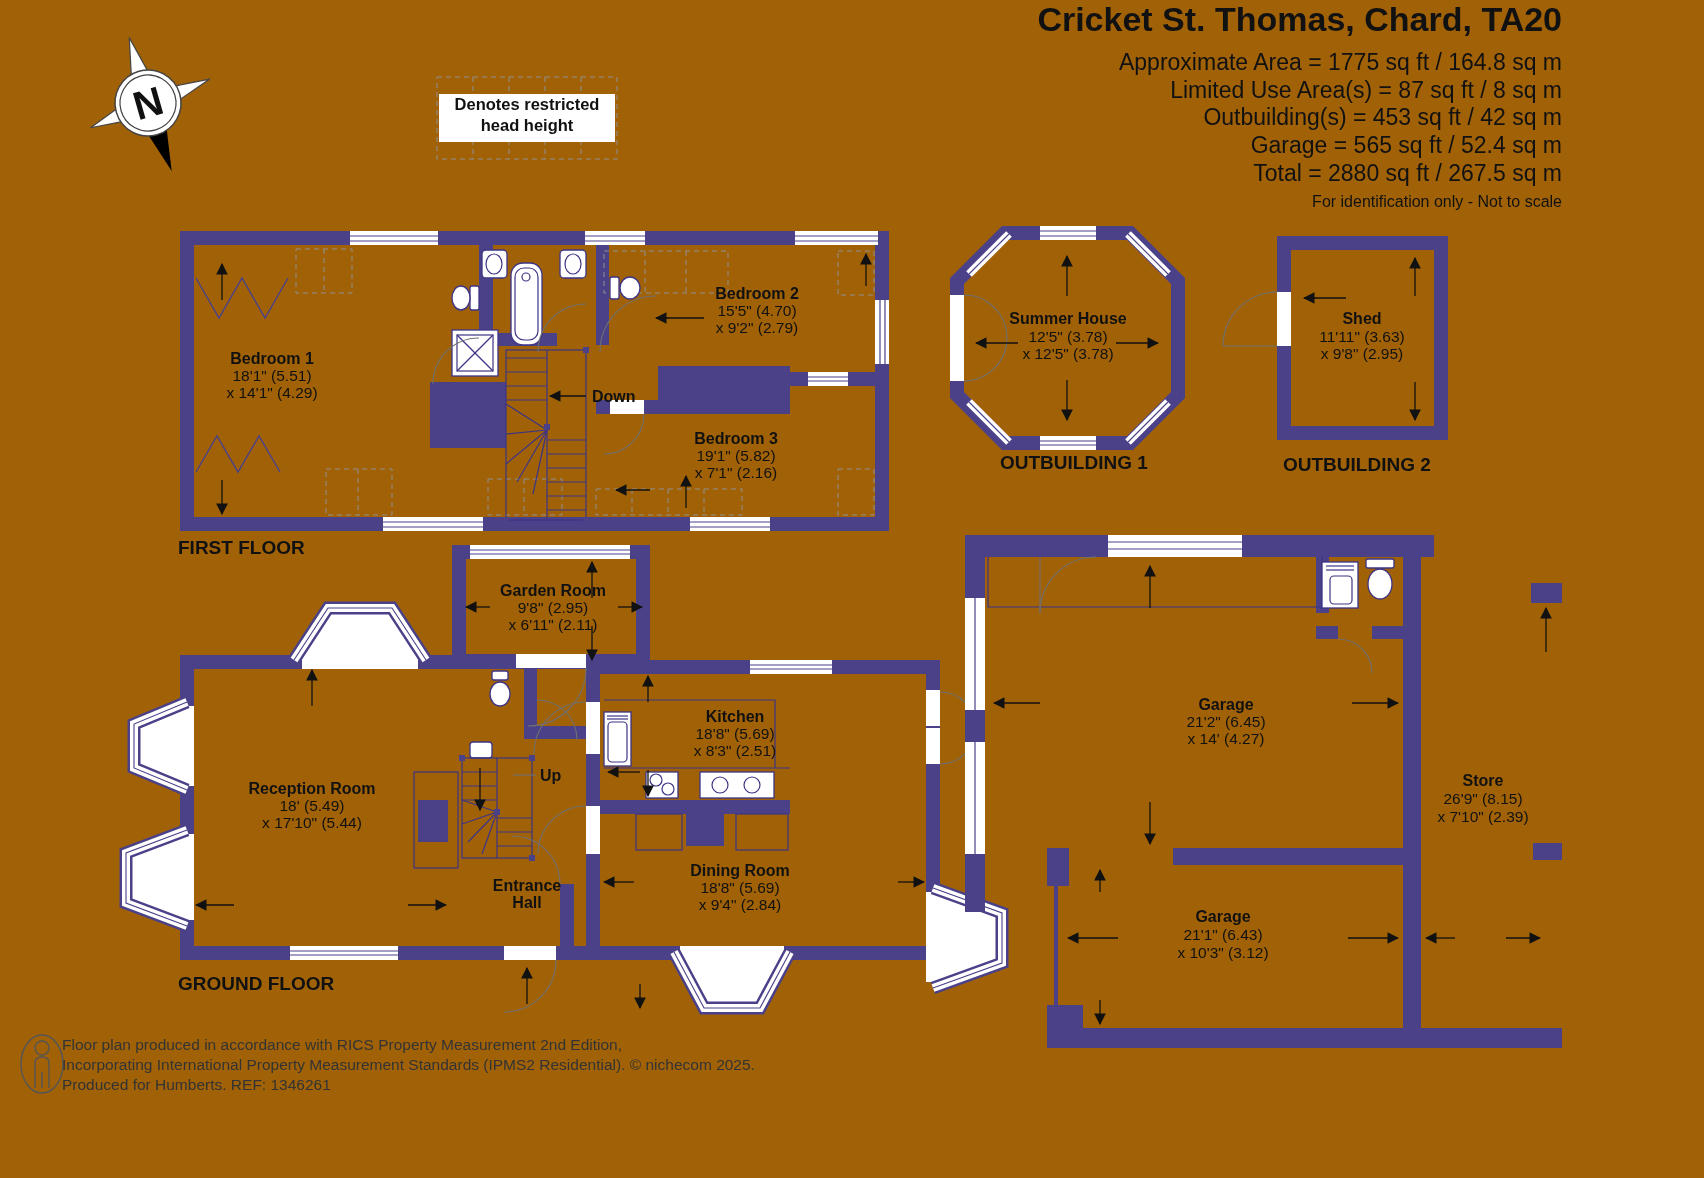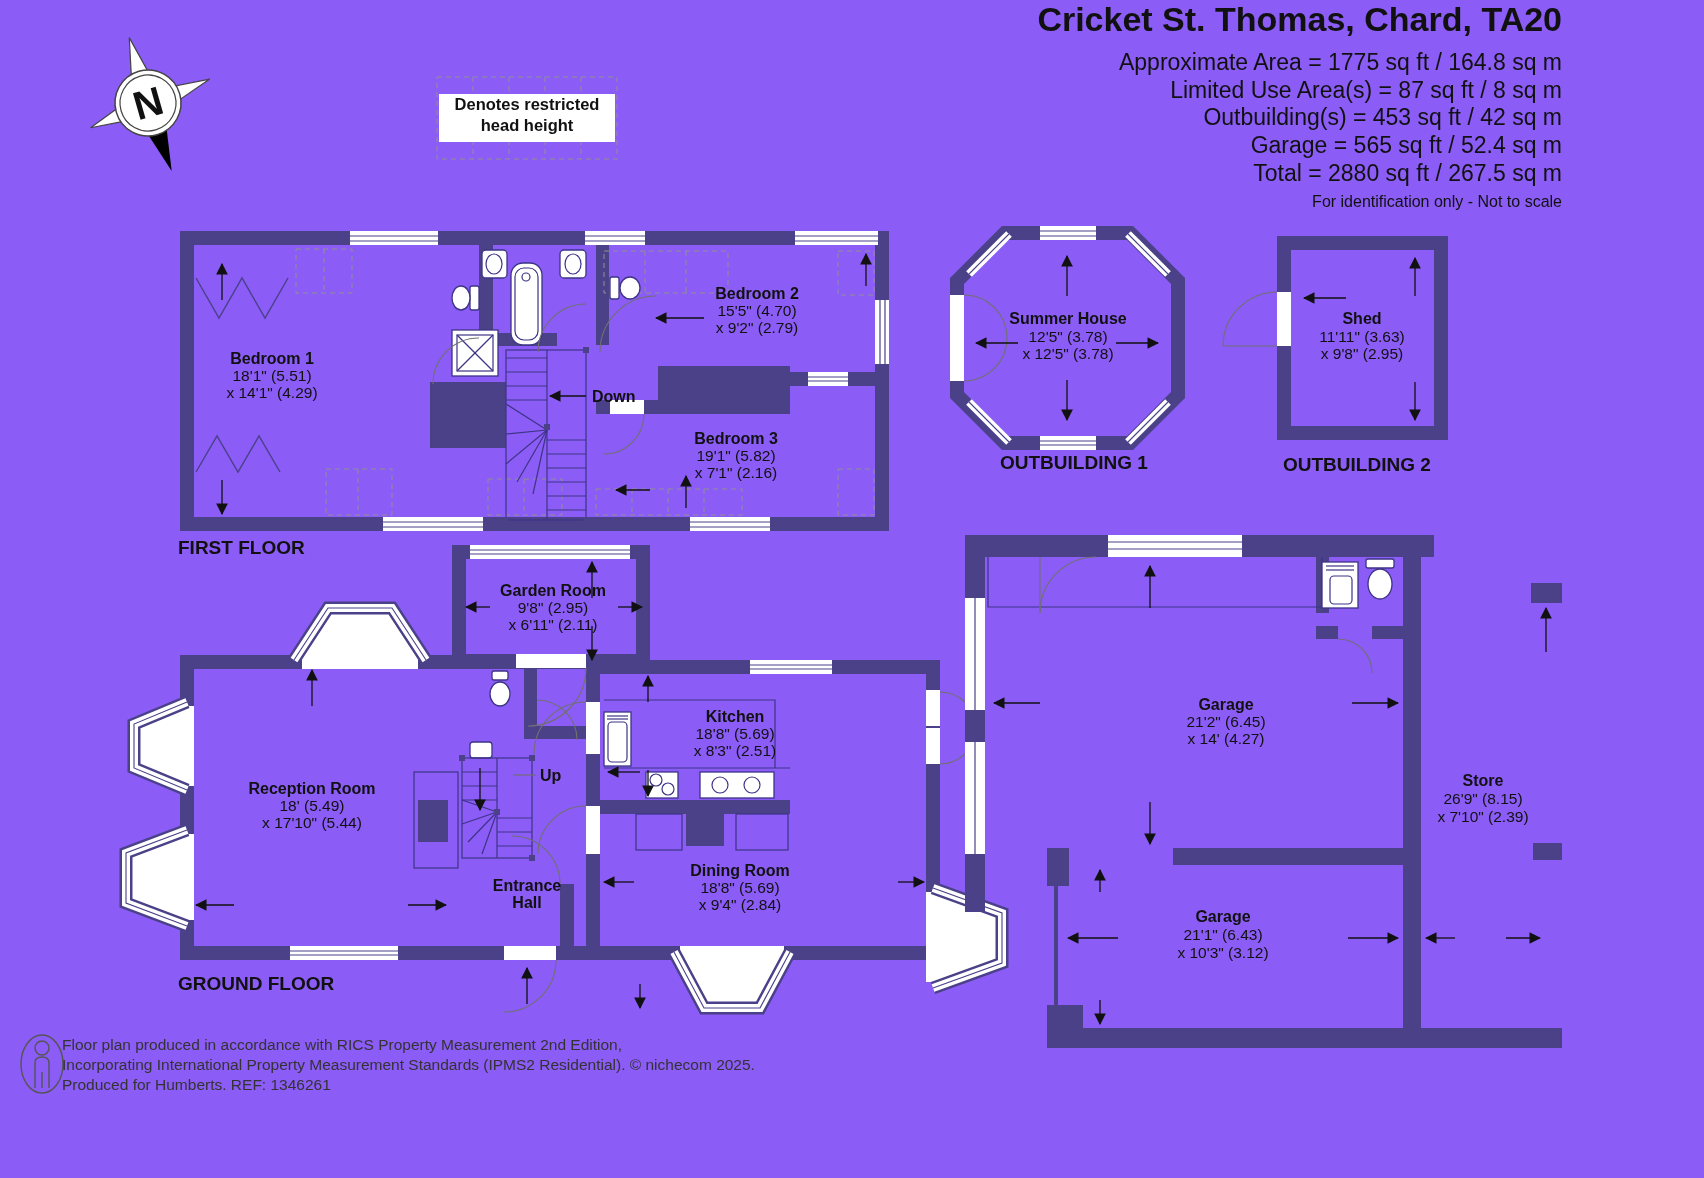--- a/index.html
+++ b/index.html
@@ -1,16 +1,16 @@
 <!DOCTYPE html>
 <html><head>
 <meta charset="utf-8">
 <style>
   html,body{margin:0;padding:0;background:#fff;}
-  #canvas{position:relative;width:1704px;height:1178px;background:#8b5cf6;overflow:hidden;}
+  #canvas{position:relative;width:1704px;height:1178px;background:#a16207;overflow:hidden;}
   svg{display:block;}
   text{fill:#111;}
   .wall{fill:#4a4189;}
   .win{fill:#ffffff;}
   .gl{stroke:#4a4189;stroke-width:1.2;fill:none;}
   .glw{stroke:#4a4189;stroke-width:1.4;fill:none;}
   .fx{stroke:#3d3486;stroke-width:1.3;fill:#fff;}
   .fxn{stroke:#3d3486;stroke-width:1.2;fill:none;}
   .arc{stroke:#707070;stroke-width:1.1;fill:none;}
   .dim{stroke:#111;stroke-width:1.3;fill:none;}

